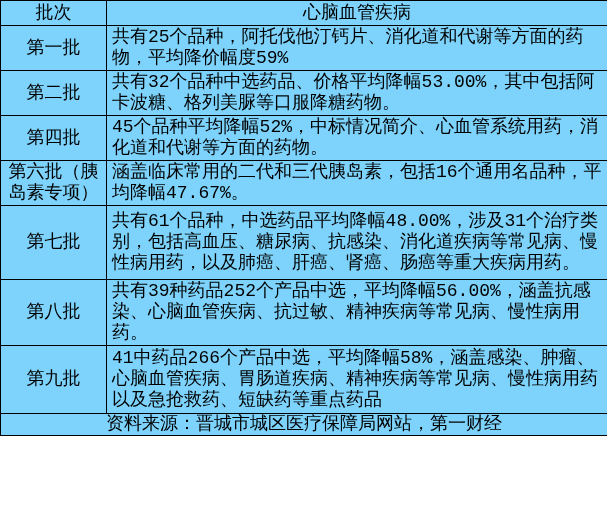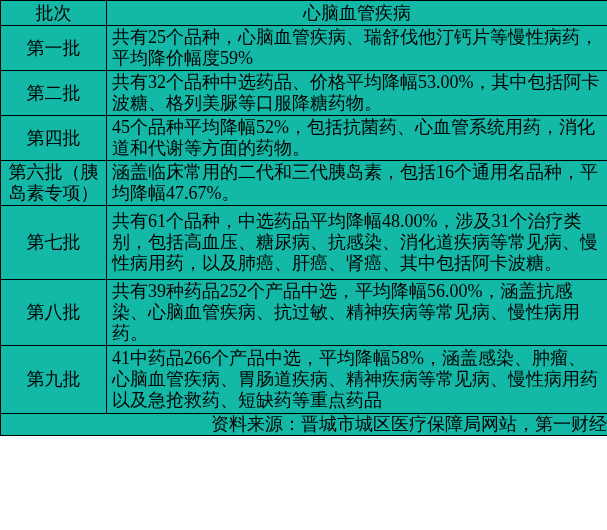--- a/index.html
+++ b/index.html
@@ -9,21 +9,22 @@
   }
   body {
     font-family: "Liberation Serif", "DejaVu Serif", serif;
     color: #000000;
     width: 607px;
   }
   table.proc-table {
     width: 607px;
     border-collapse: collapse;
     table-layout: fixed;
-    background: #14b8a6;
+    background: #7dd3fc;
+    font-family: Liberation Mono, monospace;
   }
   table.proc-table th,
   table.proc-table td {
     border: 1px solid #000000;
     font-size: 18px;
     line-height: 21px;
     font-weight: normal;
     color: #000000;
     overflow: hidden;
   }
@@ -47,21 +48,21 @@
     padding: 1px 4px 1px 5px;
   }
   tr.rh45 { height: 45px; }
   tr.rh47 { height: 30px; }
   tr.rh44 { height: 44px; margin-top: 16px; }
   tr.rh74 { height: 74px; }
   tr.rh66 { height: 66px; }
   tr.rh68 { height: 68px; }
   tr.src-row { height: 21px; }
   td.source {
-    text-align: right;
+    text-align: center;
     vertical-align: middle;
     padding: 0;
   }
 </style>
 </head>
 <body>
 
 <table class="proc-table">
   <colgroup>
     <col class="c-batch">
@@ -69,37 +70,37 @@
   </colgroup>
   <thead>
     <tr>
       <th class="h-batch">批次</th>
       <th class="h-desc">心脑血管疾病</th>
     </tr>
   </thead>
   <tbody>
     <tr class="rh45">
       <td class="batch">第一批</td>
-      <td class="desc">共有25个品种，心脑血管疾病、瑞舒伐他汀钙片等慢性病药，平均降价幅度59%</td>
+      <td class="desc">共有25个品种，阿托伐他汀钙片、消化道和代谢等方面的药物，平均降价幅度59%</td>
     </tr>
     <tr class="rh47">
       <td class="batch">第二批</td>
       <td class="desc">共有32个品种中选药品、价格平均降幅53.00%，其中包括阿卡波糖、格列美脲等口服降糖药物。</td>
     </tr>
     <tr class="rh45">
       <td class="batch">第四批</td>
-      <td class="desc">45个品种平均降幅52%，包括抗菌药、心血管系统用药，消化道和代谢等方面的药物。</td>
+      <td class="desc">45个品种平均降幅52%，中标情况简介、心血管系统用药，消化道和代谢等方面的药物。</td>
     </tr>
     <tr class="rh44">
       <td class="batch">第六批（胰岛素专项）</td>
       <td class="desc">涵盖临床常用的二代和三代胰岛素，包括16个通用名品种，平均降幅47.67%。</td>
     </tr>
     <tr class="rh74">
       <td class="batch">第七批</td>
-      <td class="desc">共有61个品种，中选药品平均降幅48.00%，涉及31个治疗类别，包括高血压、糖尿病、抗感染、消化道疾病等常见病、慢性病用药，以及肺癌、肝癌、肾癌、其中包括阿卡波糖。</td>
+      <td class="desc">共有61个品种，中选药品平均降幅48.00%，涉及31个治疗类别，包括高血压、糖尿病、抗感染、消化道疾病等常见病、慢性病用药，以及肺癌、肝癌、肾癌、肠癌等重大疾病用药。</td>
     </tr>
     <tr class="rh66">
       <td class="batch">第八批</td>
       <td class="desc">共有39种药品252个产品中选，平均降幅56.00%，涵盖抗感染、心脑血管疾病、抗过敏、精神疾病等常见病、慢性病用药。</td>
     </tr>
     <tr class="rh68">
       <td class="batch">第九批</td>
       <td class="desc">41中药品266个产品中选，平均降幅58%，涵盖感染、肿瘤、心脑血管疾病、胃肠道疾病、精神疾病等常见病、慢性病用药以及急抢救药、短缺药等重点药品</td>
     </tr>
   </tbody>

